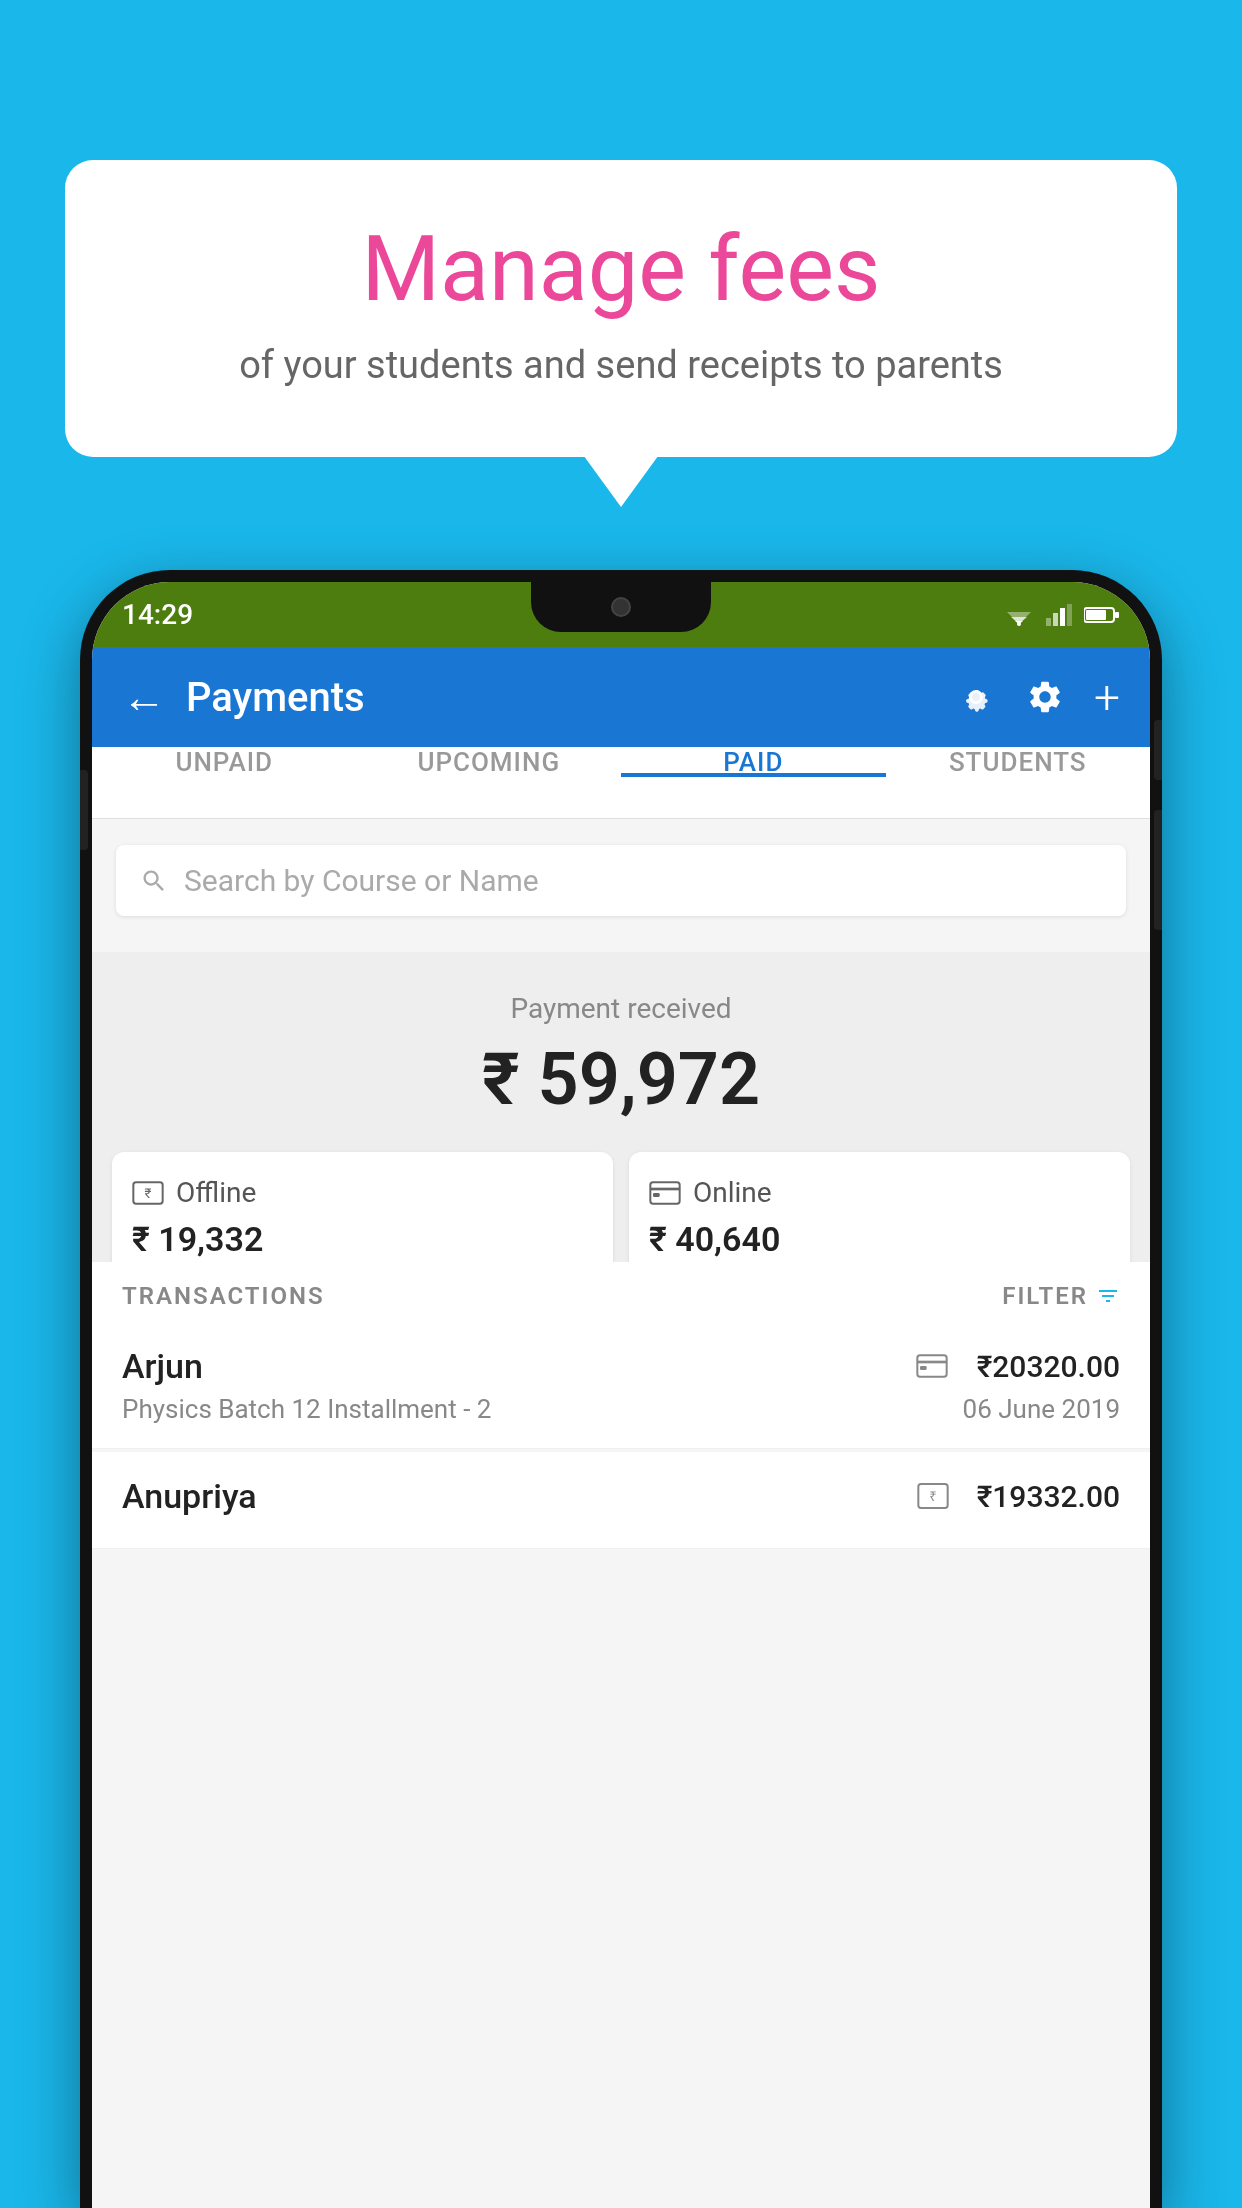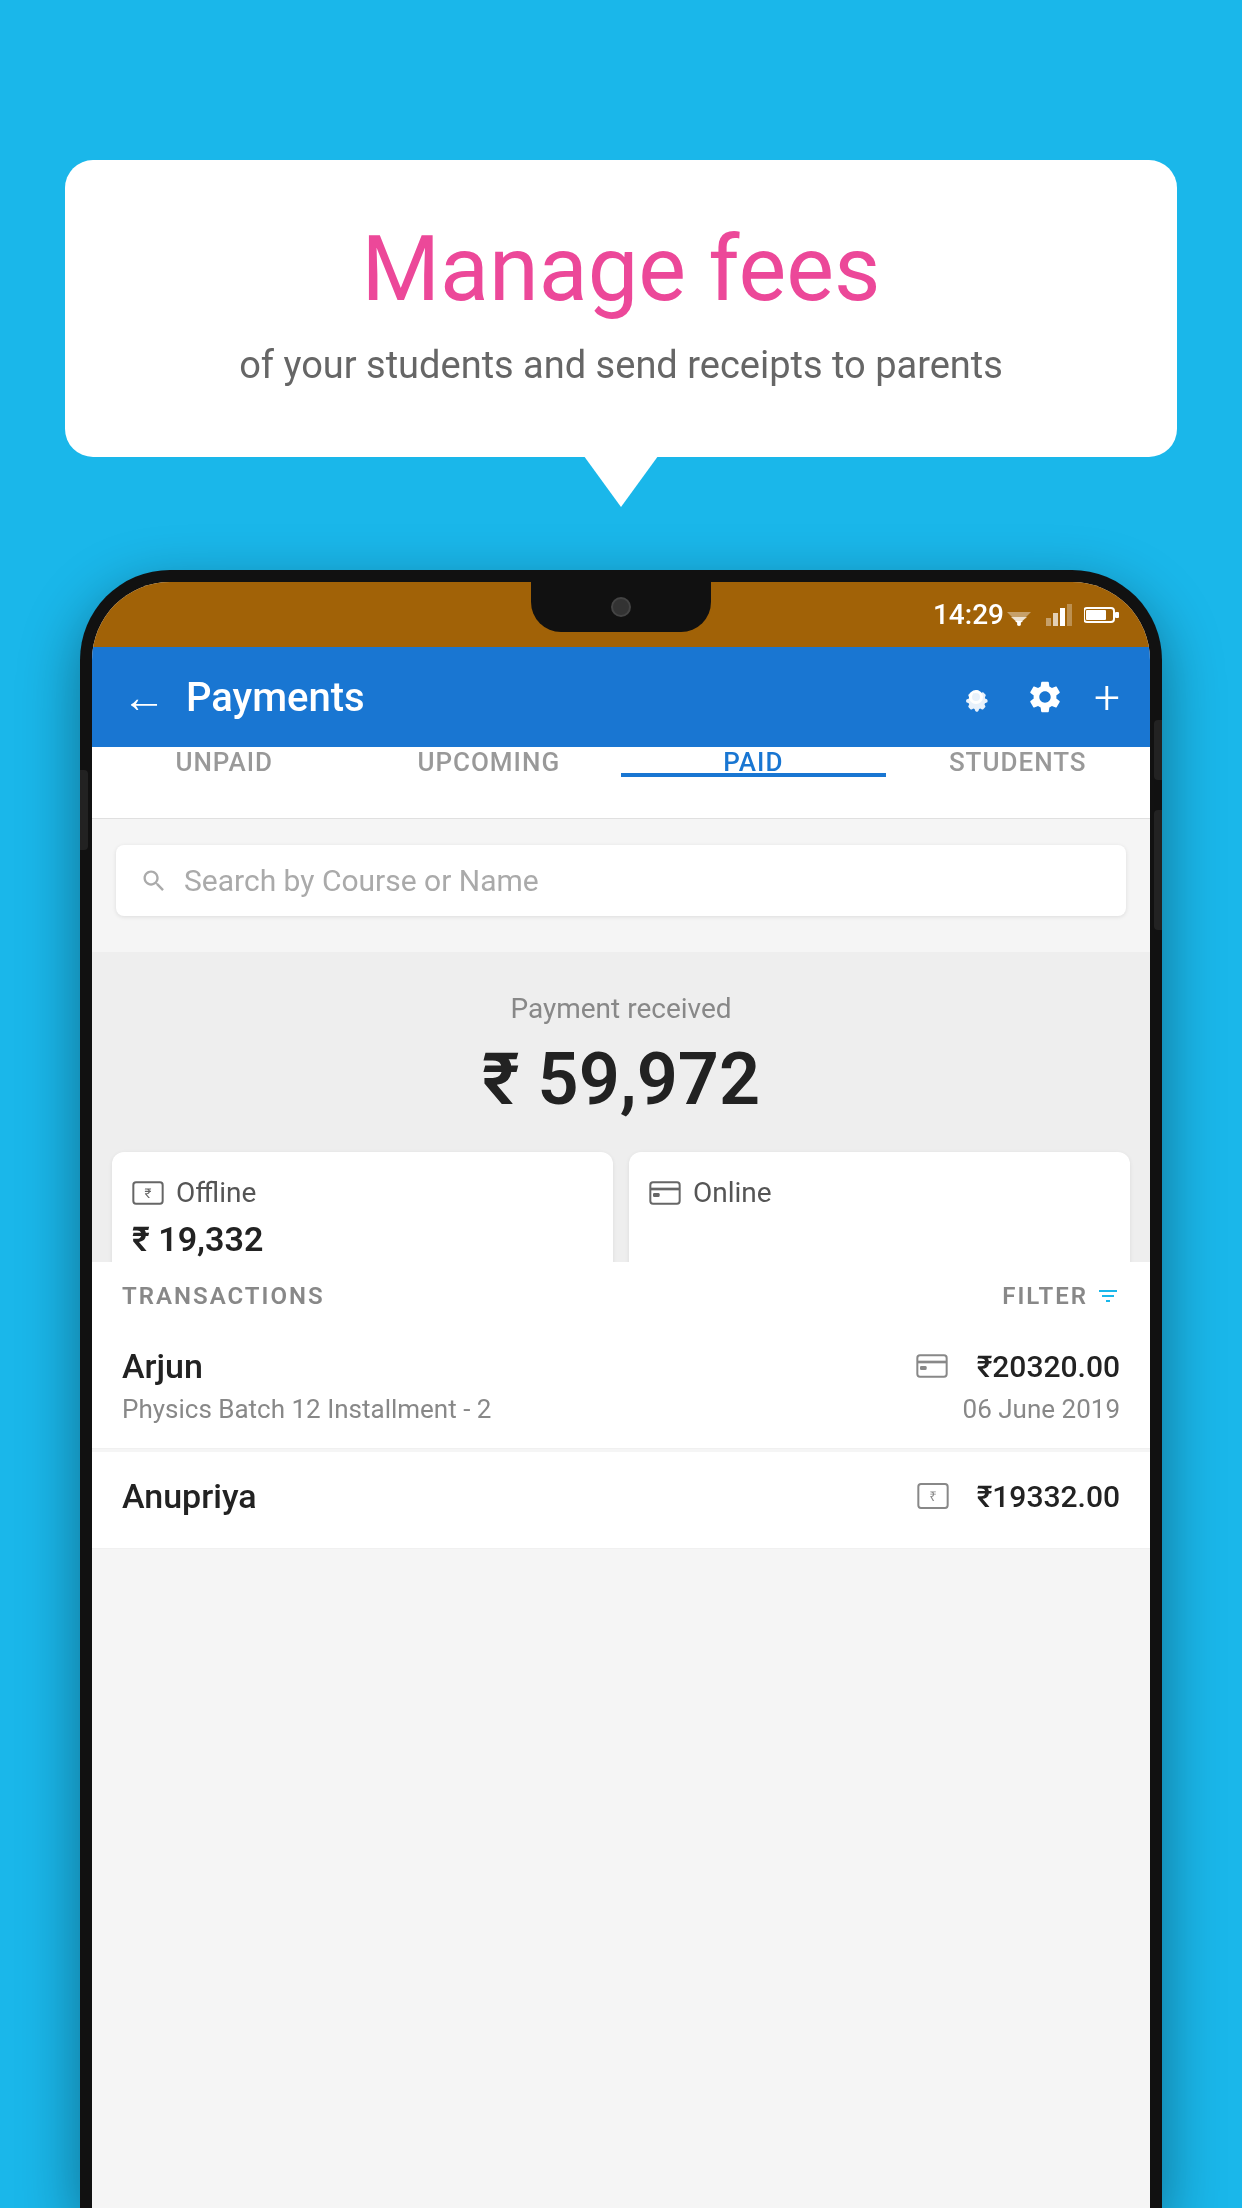--- a/index.html
+++ b/index.html
@@ -98,24 +98,24 @@
       border: 2px solid #444;
     }
 
     
     .status-bar {
       position: absolute;
       top: 0;
       left: 0;
       right: 0;
       height: 65px;
-      background: #a16207;
-      display: flex;
-      align-items: center;
-      justify-content: flex-end;
+      background: #4d7c0f;
+      display: flex;
+      align-items: center;
+      justify-content: space-between;
       padding: 0 30px;
       z-index: 10;
     }
     .status-time {
       color: white;
       font-size: 28px;
       font-weight: 500;
     }
     .status-icons {
       display: flex;
@@ -483,20 +483,21 @@
           <div class="payment-card">
             <div class="payment-card-header">
 
               <svg width="32" height="24" viewBox="0 0 24 18" fill="none" stroke="#666" stroke-width="1.5">
                 <rect x="1" y="1" width="22" height="16" rx="2"></rect>
                 <line x1="1" y1="6" x2="23" y2="6" stroke="#666" stroke-width="2"></line>
                 <rect x="3" y="9" width="5" height="3" rx="1" fill="#666" stroke="none"></rect>
               </svg>
               <span>Online</span>
             </div>
+            <div class="payment-card-amount">₹ 40,640</div>
           </div>
         </div>
       </div>
 
       <div class="transactions-header">
         <span class="transactions-label">TRANSACTIONS</span>
         <div class="filter-btn">
           <span>FILTER</span>
           <svg width="24" height="24" viewBox="0 0 24 24" fill="#1AB7EA">
             <path d="M10 18h4v-2h-4v2zM3 6v2h18V6H3zm3 7h12v-2H6v2z"></path>

